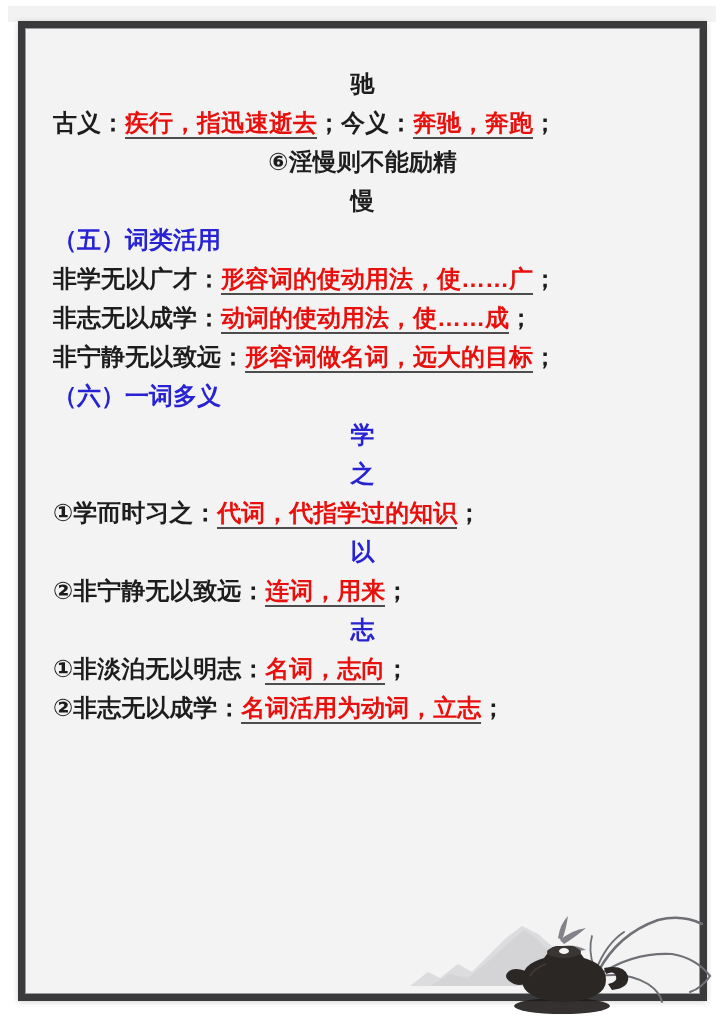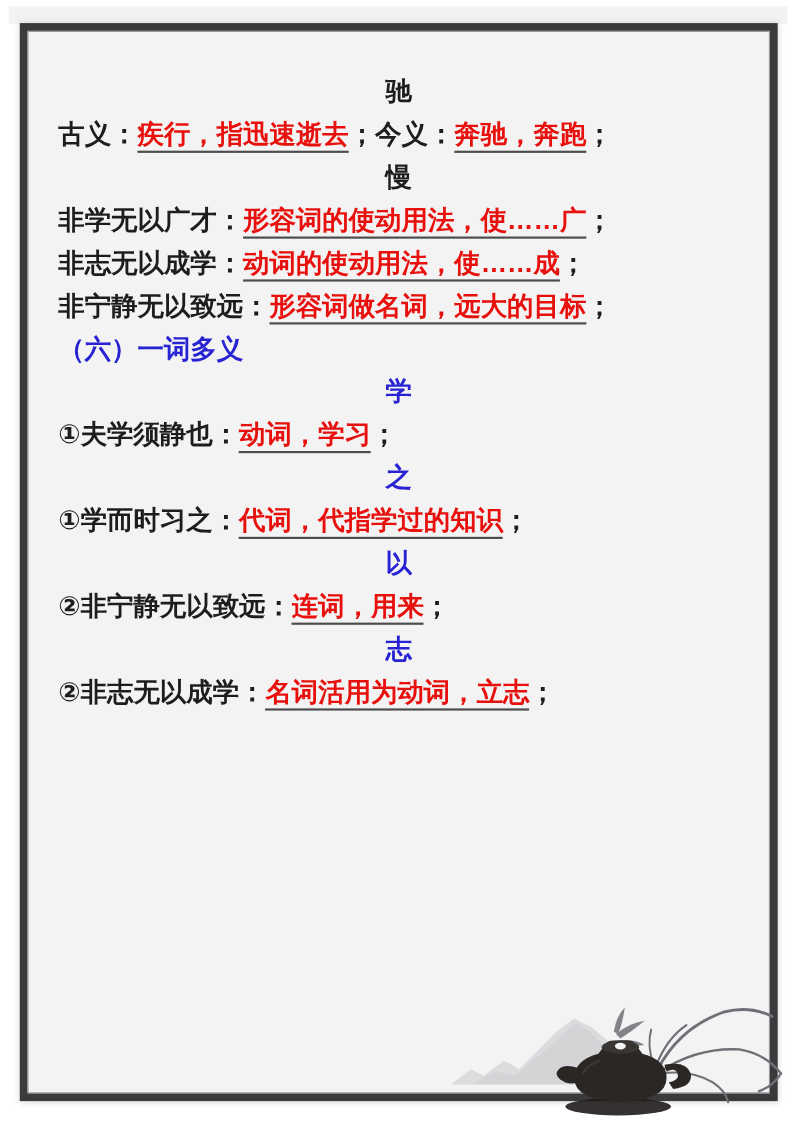--- a/index.html
+++ b/index.html
@@ -49,32 +49,34 @@
 </style>
 </head>
 <body style="--paper: #f3f3f4; --frame: #3a3a3c; --ink-black: #1d1d1d; --ink-red: #e8100c; --ink-blue: #2823d2; --underline: #4d4d4d; --teapot: #2b2725; --mountain: #c9c9ce; --leaf: #6f6f76;">
 
 <div class="scan-band-top"></div>
 
 <div class="paper-frame">
   <div class="text-content">
       <div class="line center"><span class="seg c-black">驰</span></div>
       <div class="line left"><span class="seg c-black">古义：</span><span class="seg c-red u">疾行，指迅速逝去</span><span class="seg c-black">；今义：</span><span class="seg c-red u">奔驰，奔跑</span><span class="seg c-black">；</span></div>
+      <div class="line center"><span class="seg c-black">⑥淫慢则不能励精</span></div>
       <div class="line center"><span class="seg c-black">慢</span></div>
+      <div class="line left heading"><span class="seg c-blue">（五）词类活用</span></div>
       <div class="line left"><span class="seg c-black">非学无以广才：</span><span class="seg c-red u">形容词的使动用法，使……广</span><span class="seg c-black">；</span></div>
       <div class="line left"><span class="seg c-black">非志无以成学：</span><span class="seg c-red u">动词的使动用法，使……成</span><span class="seg c-black">；</span></div>
       <div class="line left"><span class="seg c-black">非宁静无以致远：</span><span class="seg c-red u">形容词做名词，远大的目标</span><span class="seg c-black">；</span></div>
       <div class="line left heading"><span class="seg c-blue">（六）一词多义</span></div>
       <div class="line center"><span class="seg c-blue">学</span></div>
-      <div class="line left"><span class="seg c-black">①夫学须静也：</span><span class="seg c-red u">动词，学习</span><span class="seg c-black">；</span></div>
       <div class="line center"><span class="seg c-blue">之</span></div>
       <div class="line left"><span class="seg c-black">①学而时习之：</span><span class="seg c-red u">代词，代指学过的知识</span><span class="seg c-black">；</span></div>
       <div class="line center"><span class="seg c-blue">以</span></div>
       <div class="line left"><span class="seg c-black">②非宁静无以致远：</span><span class="seg c-red u">连词，用来</span><span class="seg c-black">；</span></div>
       <div class="line center"><span class="seg c-blue">志</span></div>
+      <div class="line left"><span class="seg c-black">①非淡泊无以明志：</span><span class="seg c-red u">名词，志向</span><span class="seg c-black">；</span></div>
       <div class="line left"><span class="seg c-black">②非志无以成学：</span><span class="seg c-red u">名词活用为动词，立志</span><span class="seg c-black">；</span></div>
     </div>
 </div>
 
 <svg class="ink-painting" viewBox="0 0 310 152" xmlns="http://www.w3.org/2000/svg">
 
   <g>
     <path d="M0,118 L18,104 L30,110 L48,96 L62,104 L78,88 L96,70 L112,58 L128,66 L142,78 L158,92 L172,104 L186,118 Z" fill="var(--mountain, #c9c9ce)" opacity="0.55"></path>
     <path d="M20,118 L40,106 L58,110 L80,92 L100,74 L114,62 L126,70 L140,84 L156,100 L170,118 Z" fill="var(--mountain, #c9c9ce)" opacity="0.45"></path>
   </g>

